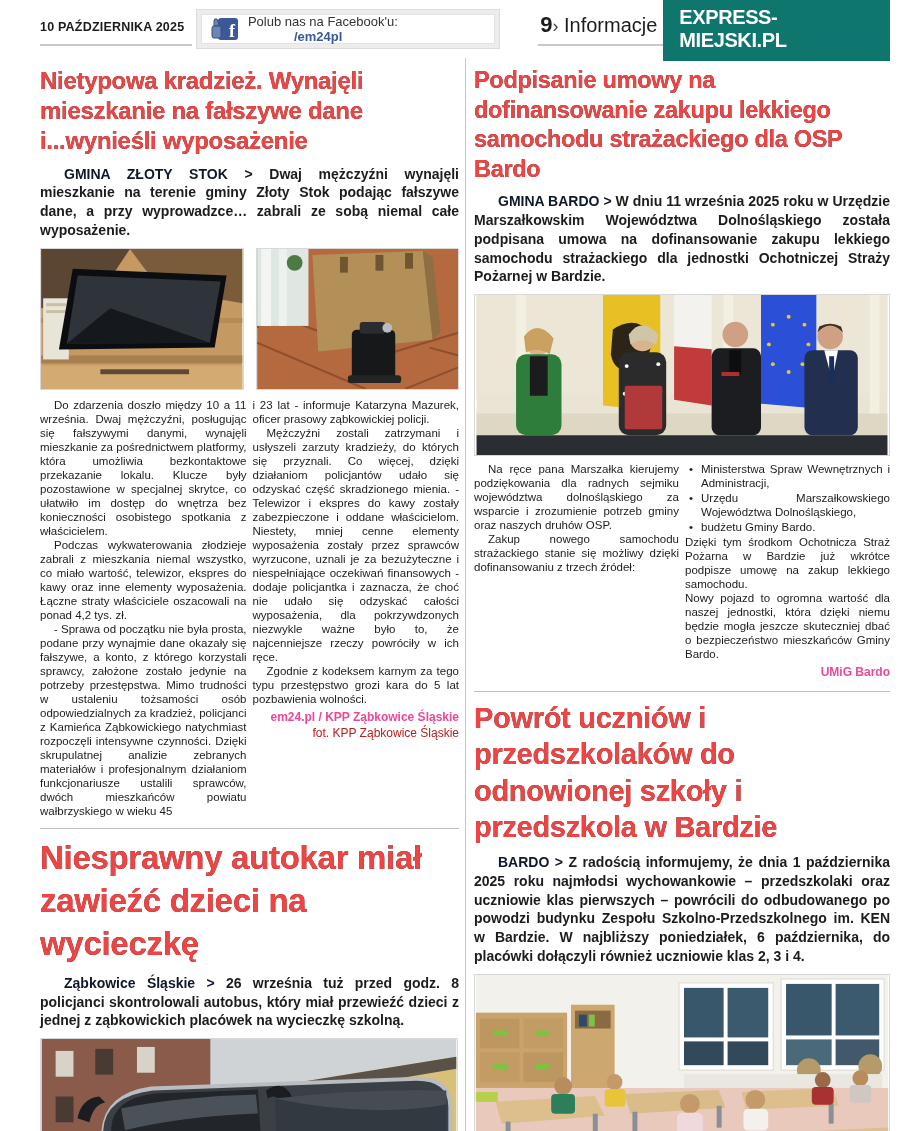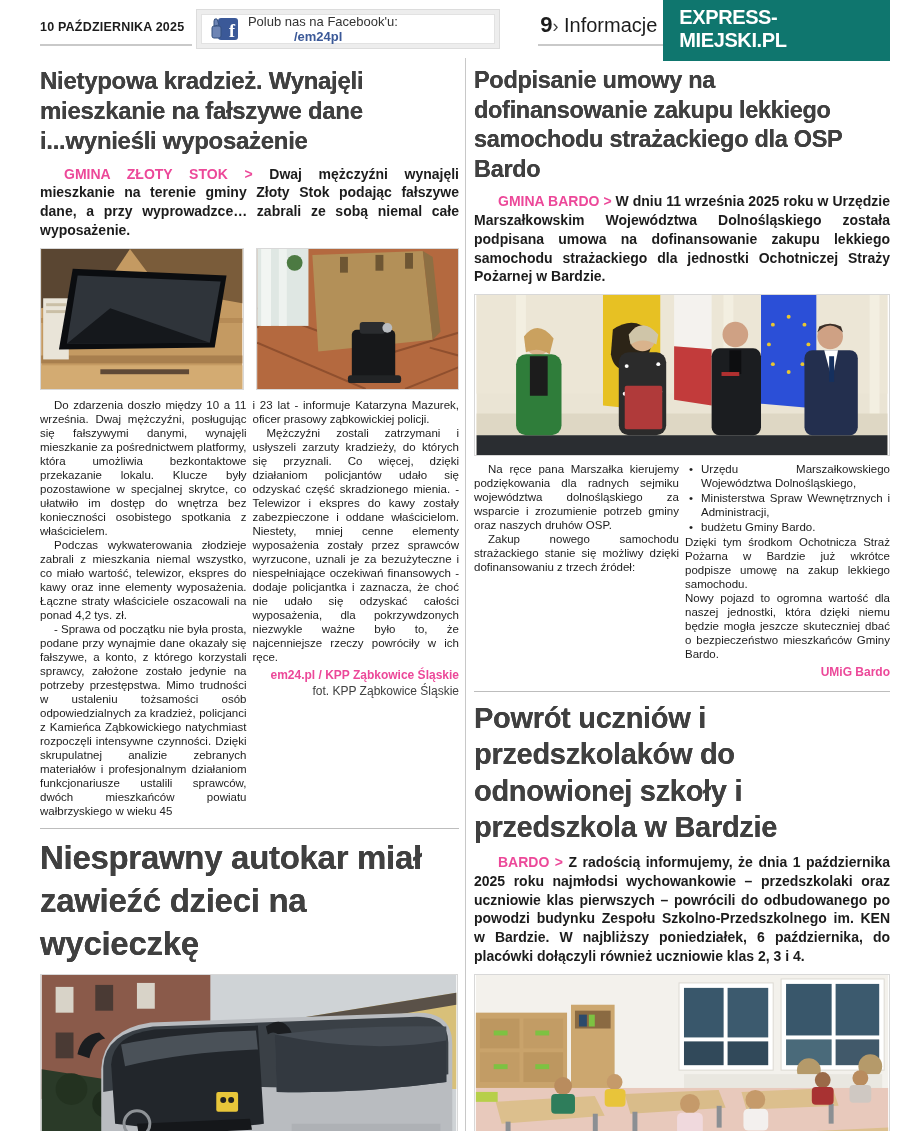--- a/index.html
+++ b/index.html
@@ -22,38 +22,38 @@
   .pageinfo b { font-size:22px; }
   .pageinfo .sep { font-size:18px; color:#444; }
   .brand { margin-left:auto; background:#0f766e; color:#fff; font-weight:bold;
            font-size:20px; letter-spacing:-0.4px; padding:9px 16px; }
 
   
   .cols { display:flex; }
   .colL { width:426px; padding-right:6px; border-right:1px solid #c8c8c8; }
   .colR { width:424px; padding-left:8px; }
 
-  .headline { font-size:24px; line-height:1.26; color:#404040; letter-spacing:-0.3px;
+  .headline { font-size:24px; line-height:1.26; color:#ef4444; letter-spacing:-0.3px;
               text-shadow:0 0 .6px #2a2a2a; margin:8px 0 8px; }
   .headline.big { font-size:33px; text-align:left; line-height:1.3; }
   .headline.med { font-size:29px; line-height:1.25; }
   .lead { font-size:14px; font-weight:bold; line-height:1.34; text-align:justify; margin-bottom:8px; }
-  .tag { color:#ec4899; }
+  .tag { color:#0f172a; }
   .lead .indent { display:inline-block; width:24px; }
 
   .photo { border:1px solid #d8d8d8; display:block; }
   .photorow { display:flex; gap:12px; margin-bottom:8px; }
 
   .body2 { display:flex; gap:6px; }
   .bcol { width:50%; font-size:11.5px; line-height:1.22; text-align:justify; }
   .bcol p { text-indent:14px; margin:0; }
   .bcol p.ni { text-indent:0; }
   .credits { text-align:right; margin-top:4px; }
   .credit-src { color:#ec4899; font-weight:bold; font-size:12px; line-height:1.3; }
-  .credit-fot { color:#404040; font-size:12px; line-height:1.3; }
+  .credit-fot { color:#b91c1c; font-size:12px; line-height:1.3; }
 
   ul.dots { list-style:none; margin:0 0 0 2px; }
   ul.dots li { padding-left:14px; position:relative; margin-bottom:1px; }
   ul.dots li::before { content:"•"; position:absolute; left:2px; top:0; }
 
   .hdiv { border:none; border-top:1px solid #bdbdbd; margin:10px 0 6px; }
 
   svg { display:block; }
 </style>
 </head>
@@ -136,32 +136,34 @@
 
         <div class="body2">
           <div class="bcol">
             <p>Do zdarzenia doszło między 10 a 11 września. Dwaj mężczyźni, posługując się fałszywymi danymi, wynajęli mieszkanie za pośrednictwem platformy, która umożliwia bezkontaktowe przekazanie lokalu. Klucze były pozostawione w specjalnej skrytce, co ułatwiło im dostęp do wnętrza bez konieczności osobistego spotkania z właścicielem.</p>
             <p>Podczas wykwaterowania złodzieje zabrali z mieszkania niemal wszystko, co miało wartość, telewizor, ekspres do kawy oraz inne elementy wyposażenia. Łączne straty właściciele oszacowali na ponad 4,2 tys. zł.</p>
             <p>- Sprawa od początku nie była prosta, podane przy wynajmie dane okazały się fałszywe, a konto, z którego korzystali sprawcy, założone zostało jedynie na potrzeby przestępstwa. Mimo trudności w ustaleniu tożsamości osób odpowiedzialnych za kradzież, policjanci z Kamieńca Ząbkowickiego natychmiast rozpoczęli intensywne czynności. Dzięki skrupulatnej analizie zebranych materiałów i profesjonalnym działaniom funkcjonariusze ustalili sprawców, dwóch mieszkańców powiatu wałbrzyskiego w wieku 45</p>
           </div>
           <div class="bcol">
             <p class="ni">i 23 lat - informuje Katarzyna Mazurek, oficer prasowy ząbkowickiej policji.</p>
             <p>Mężczyźni zostali zatrzymani i usłyszeli zarzuty kradzieży, do których się przyznali. Co więcej, dzięki działaniom policjantów udało się odzyskać część skradzionego mienia. - Telewizor i ekspres do kawy zostały zabezpieczone i oddane właścicielom. Niestety, mniej cenne elementy wyposażenia zostały przez sprawców wyrzucone, uznali je za bezużyteczne i niespełniające oczekiwań finansowych - dodaje policjantka i zaznacza, że choć nie udało się odzyskać całości wyposażenia, dla pokrzywdzonych niezwykle ważne było to, że najcenniejsze rzeczy powróciły w ich ręce.</p>
+            <p>Zgodnie z kodeksem karnym za tego typu przestępstwo grozi kara do 5 lat pozbawienia wolności.</p>
             <div class="credits">
               <div class="credit-src">em24.pl / KPP Ząbkowice Śląskie</div>
               <div class="credit-fot">fot. KPP Ząbkowice Śląskie</div>
             </div>
           </div>
         </div>
       </div>
 
       <hr class="hdiv">
 
       <div>
         <h1 class="headline big">Niesprawny autokar miał zawieźć dzieci na wycieczkę</h1>
+        <p class="lead"><span class="indent"></span><span class="tag">Ząbkowice Śląskie &gt;</span> <span>26 września tuż przed godz. 8 policjanci skontrolowali autobus, który miał przewieźć dzieci z jednej z ząbkowickich placówek na wycieczkę szkolną.</span></p>
 
         <svg class="photo" width="418" height="240" viewBox="0 0 418 240" style="margin-bottom:6px;">
           <rect width="418" height="240" fill="#cfd3d6"></rect>
           <rect x="0" y="0" width="170" height="125" fill="#8a5a4a"></rect>
           <rect x="14" y="12" width="18" height="26" fill="#d8d3c8"></rect>
             <rect x="54" y="10" width="18" height="26" fill="#4a3a34"></rect>
             <rect x="96" y="8" width="18" height="26" fill="#d8d3c8"></rect>
             <rect x="14" y="58" width="18" height="26" fill="#4a3a34"></rect>
             <rect x="96" y="55" width="18" height="26" fill="#4a3a34"></rect>
           <polygon points="250,45 418,18 418,115 250,115" fill="#d8c079"></polygon>
@@ -260,22 +262,22 @@
           </g>
         </svg>
 
         <div class="body2">
           <div class="bcol">
             <p>Na ręce pana Marszałka kierujemy podziękowania dla radnych sejmiku województwa dolnośląskiego za wsparcie i zrozumienie potrzeb gminy oraz naszych druhów OSP.</p>
             <p>Zakup nowego samochodu strażackiego stanie się możliwy dzięki dofinansowaniu z trzech źródeł:</p>
           </div>
           <div class="bcol">
             <ul class="dots">
+              <li>Ministerstwa Spraw Wewnętrznych i Administracji,</li>
               <li>Urzędu Marszałkowskiego Województwa Dolnośląskiego,</li>
-              <li>Ministerstwa Spraw Wewnętrznych i Administracji,</li>
               <li>budżetu Gminy Bardo.</li>
             </ul>
             <p class="ni">Dzięki tym środkom Ochotnicza Straż Pożarna w Bardzie już wkrótce podpisze umowę na zakup lekkiego samochodu.</p>
             <p class="ni">Nowy pojazd to ogromna wartość dla naszej jednostki, która dzięki niemu będzie mogła jeszcze skuteczniej dbać o bezpieczeństwo mieszkańców Gminy Bardo.</p>
             <div class="credits">
               <div class="credit-src">UMiG Bardo</div>
             </div>
           </div>
         </div>
       </div>

